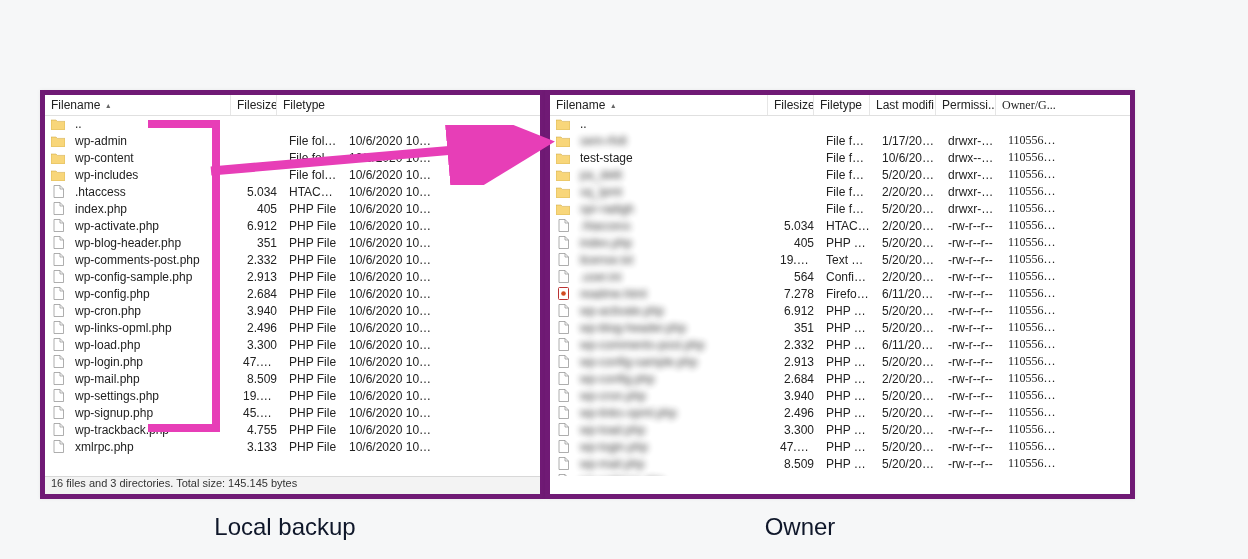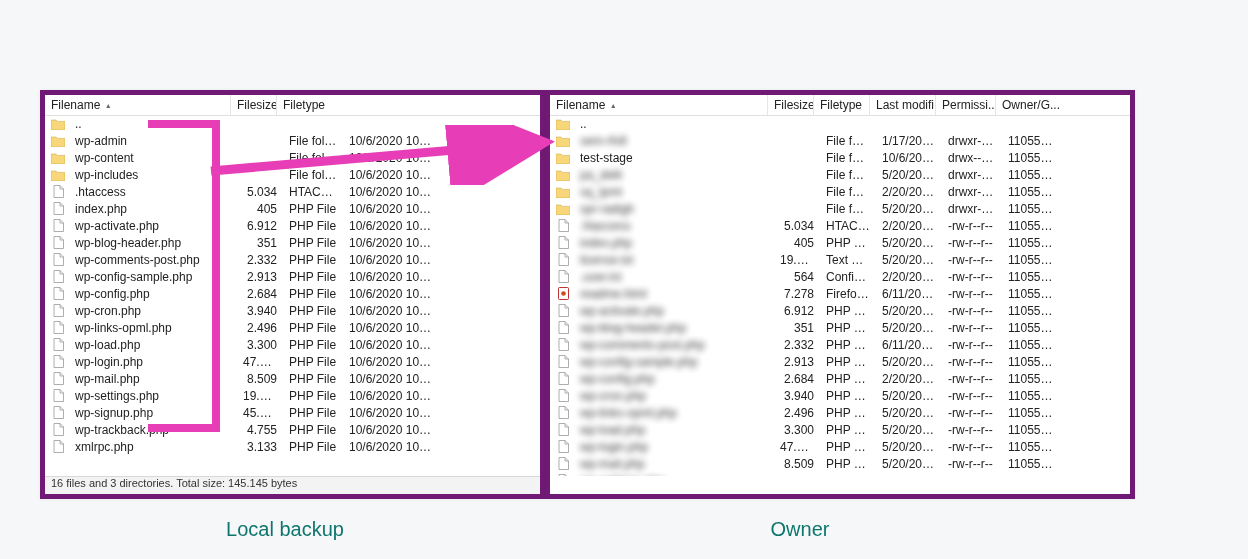--- a/index.html
+++ b/index.html
@@ -22,25 +22,25 @@
   .local .c-name{width:168px;}
   .local .c-size{width:46px;}
   .local .c-type{width:60px;}
   .local .c-mod{width:95px;}
   
   .server .c-name{width:200px;}
   .server .c-size{width:46px;}
   .server .c-type{width:56px;}
   .server .c-mod{width:66px;}
   .server .c-perm{width:60px;}
-  .server .c-own{width:60px;}
+  .server .c-own{width:60px;font-family:Liberation Serif, serif;}
   
   .bracket{position:absolute;border:8px solid #e73eb7;border-left:none;left:148px;top:120px;width:64px;height:296px;pointer-events:none;}
   .arrow-svg{position:absolute;left:205px;top:125px;pointer-events:none;}
-  .caption{position:absolute;bottom:18px;font-size:20px;color:#0f766e;font-family:'Segoe UI',Arial,sans-serif;}
+  .caption{position:absolute;bottom:18px;font-size:24px;color:#0f172a;font-family:'Segoe UI',Arial,sans-serif;}
   .caption.local-cap{left:165px;width:240px;text-align:center;}
   .caption.server-cap{left:730px;width:140px;text-align:center;}
   .folder-svg{width:14px;height:12px;}
   .file-svg{width:11px;height:13px;}
 </style>
 </head>
 <body>
 <div class="stage">
 
   <div class="panel local">

